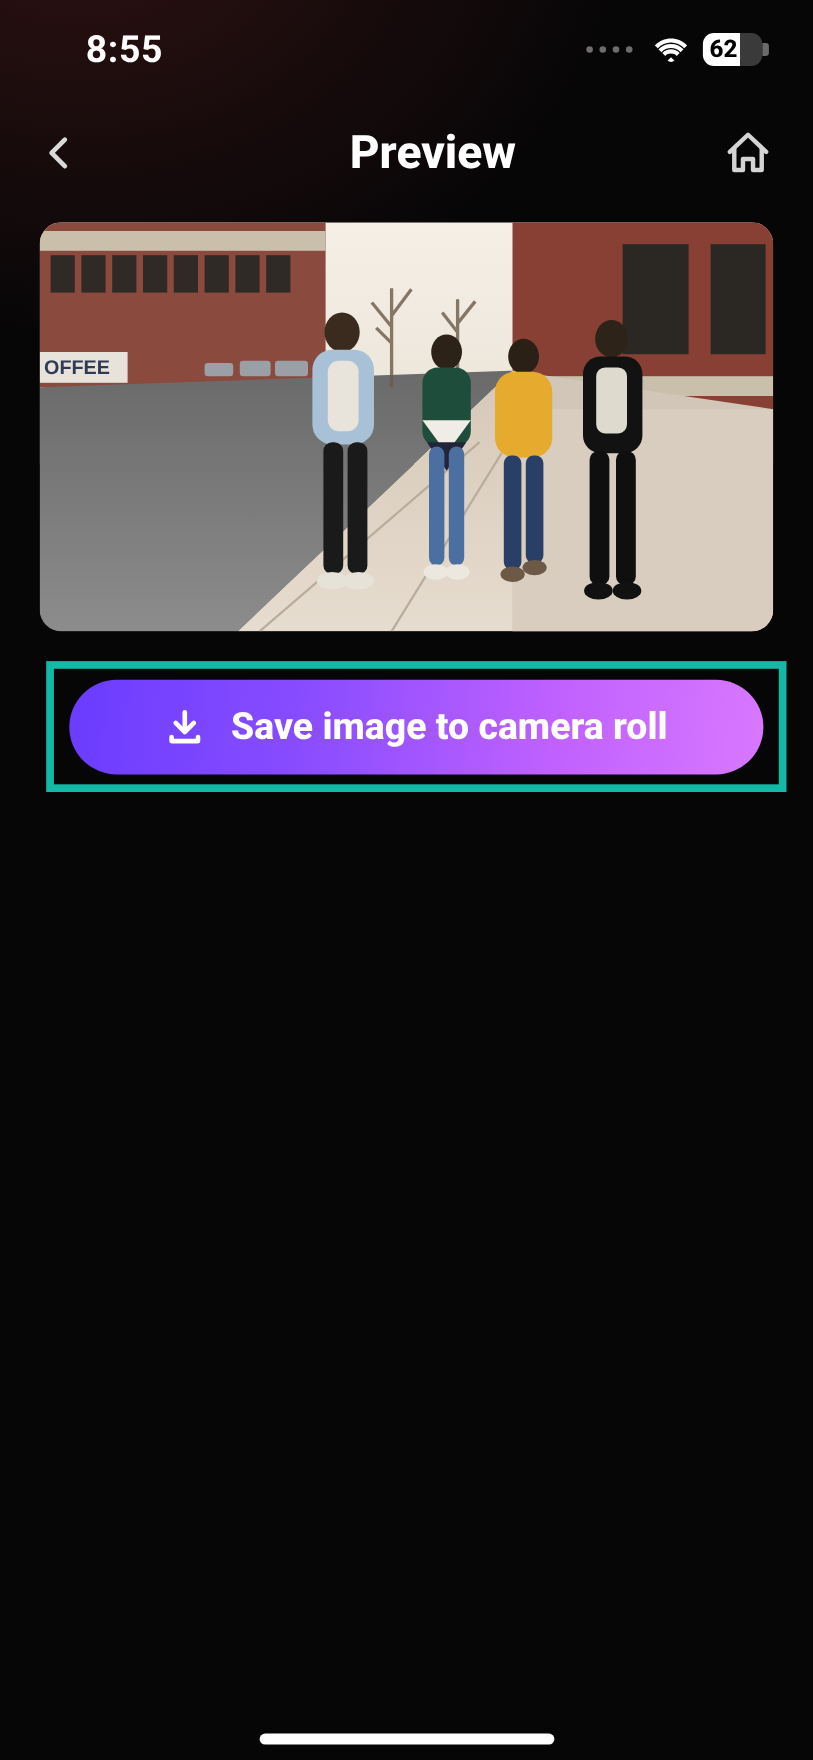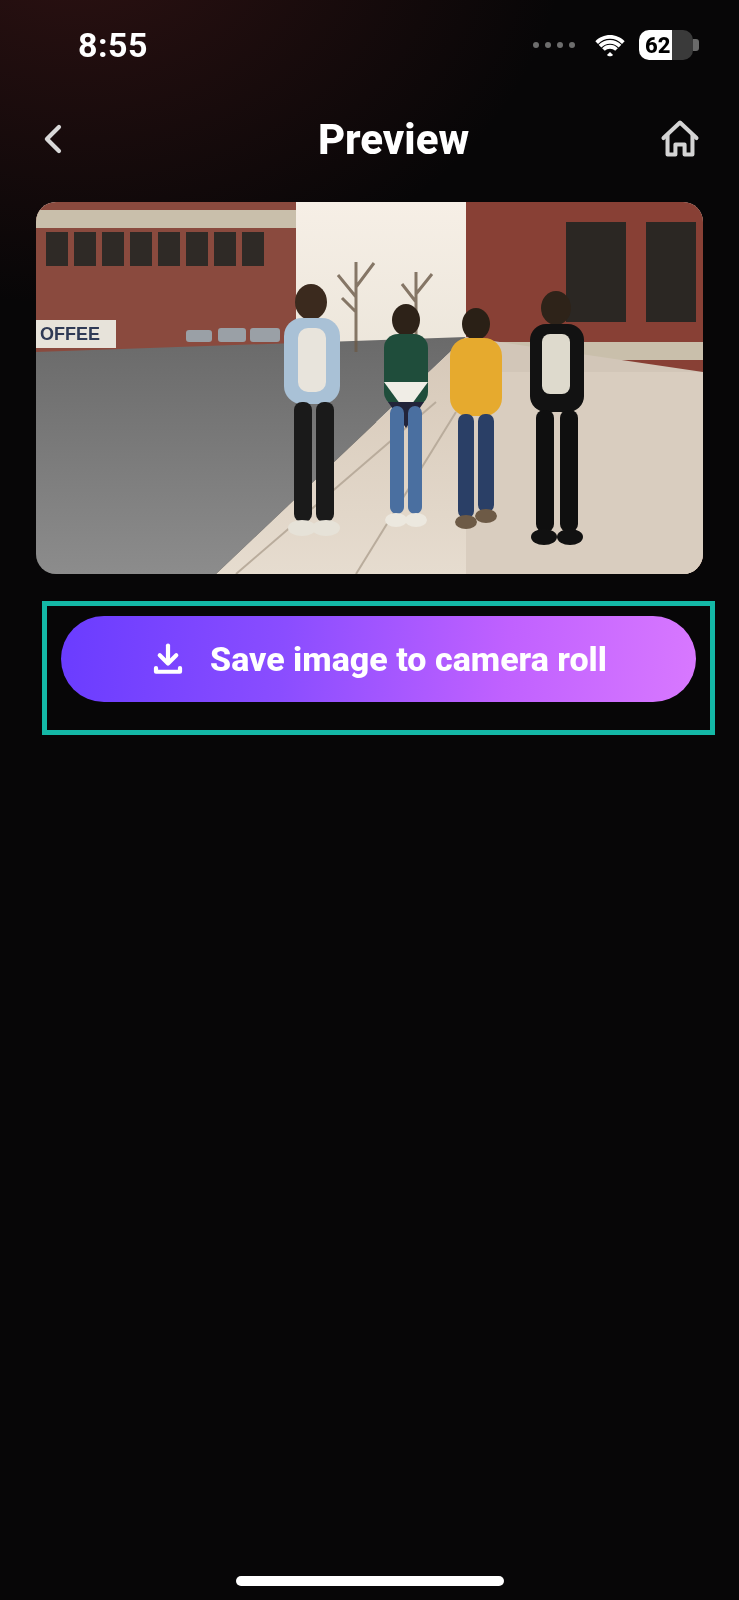--- a/index.html
+++ b/index.html
@@ -46,21 +46,21 @@
     .preview-wrap { position: absolute; top: 202px; left: 36px; right: 36px; text-decoration: underline; }
     .preview-img {
       width: 100%; height: 372px; border-radius: 20px; overflow: hidden;
       background: #1a1a1a; position: relative;
     }
     .preview-img svg { width: 100%; height: 100%; display: block; }
 
     
     .highlight-box {
       position: absolute; top: 601px; left: 24px; right: 24px;
-      border: 5px solid #14b8a6; padding: 10px 14px 28px 14px; margin-left: 18px;
+      border: 7px solid #14b8a6; padding: 10px 14px 9px 14px; margin-left: 18px;
     }
     .save-btn {
       display: flex; align-items: center; justify-content: center; gap: 24px;
       height: 86px; border-radius: 44px; cursor: pointer;
       background: linear-gradient(95deg, #6a3cff 0%, #8a4dff 35%, #c061ff 70%, #d878ff 100%);
       color: #fff; font-size: 34px; font-weight: 800;
     }
     .save-icon { width: 36px; height: 36px; flex: 0 0 36px; }
 
     

